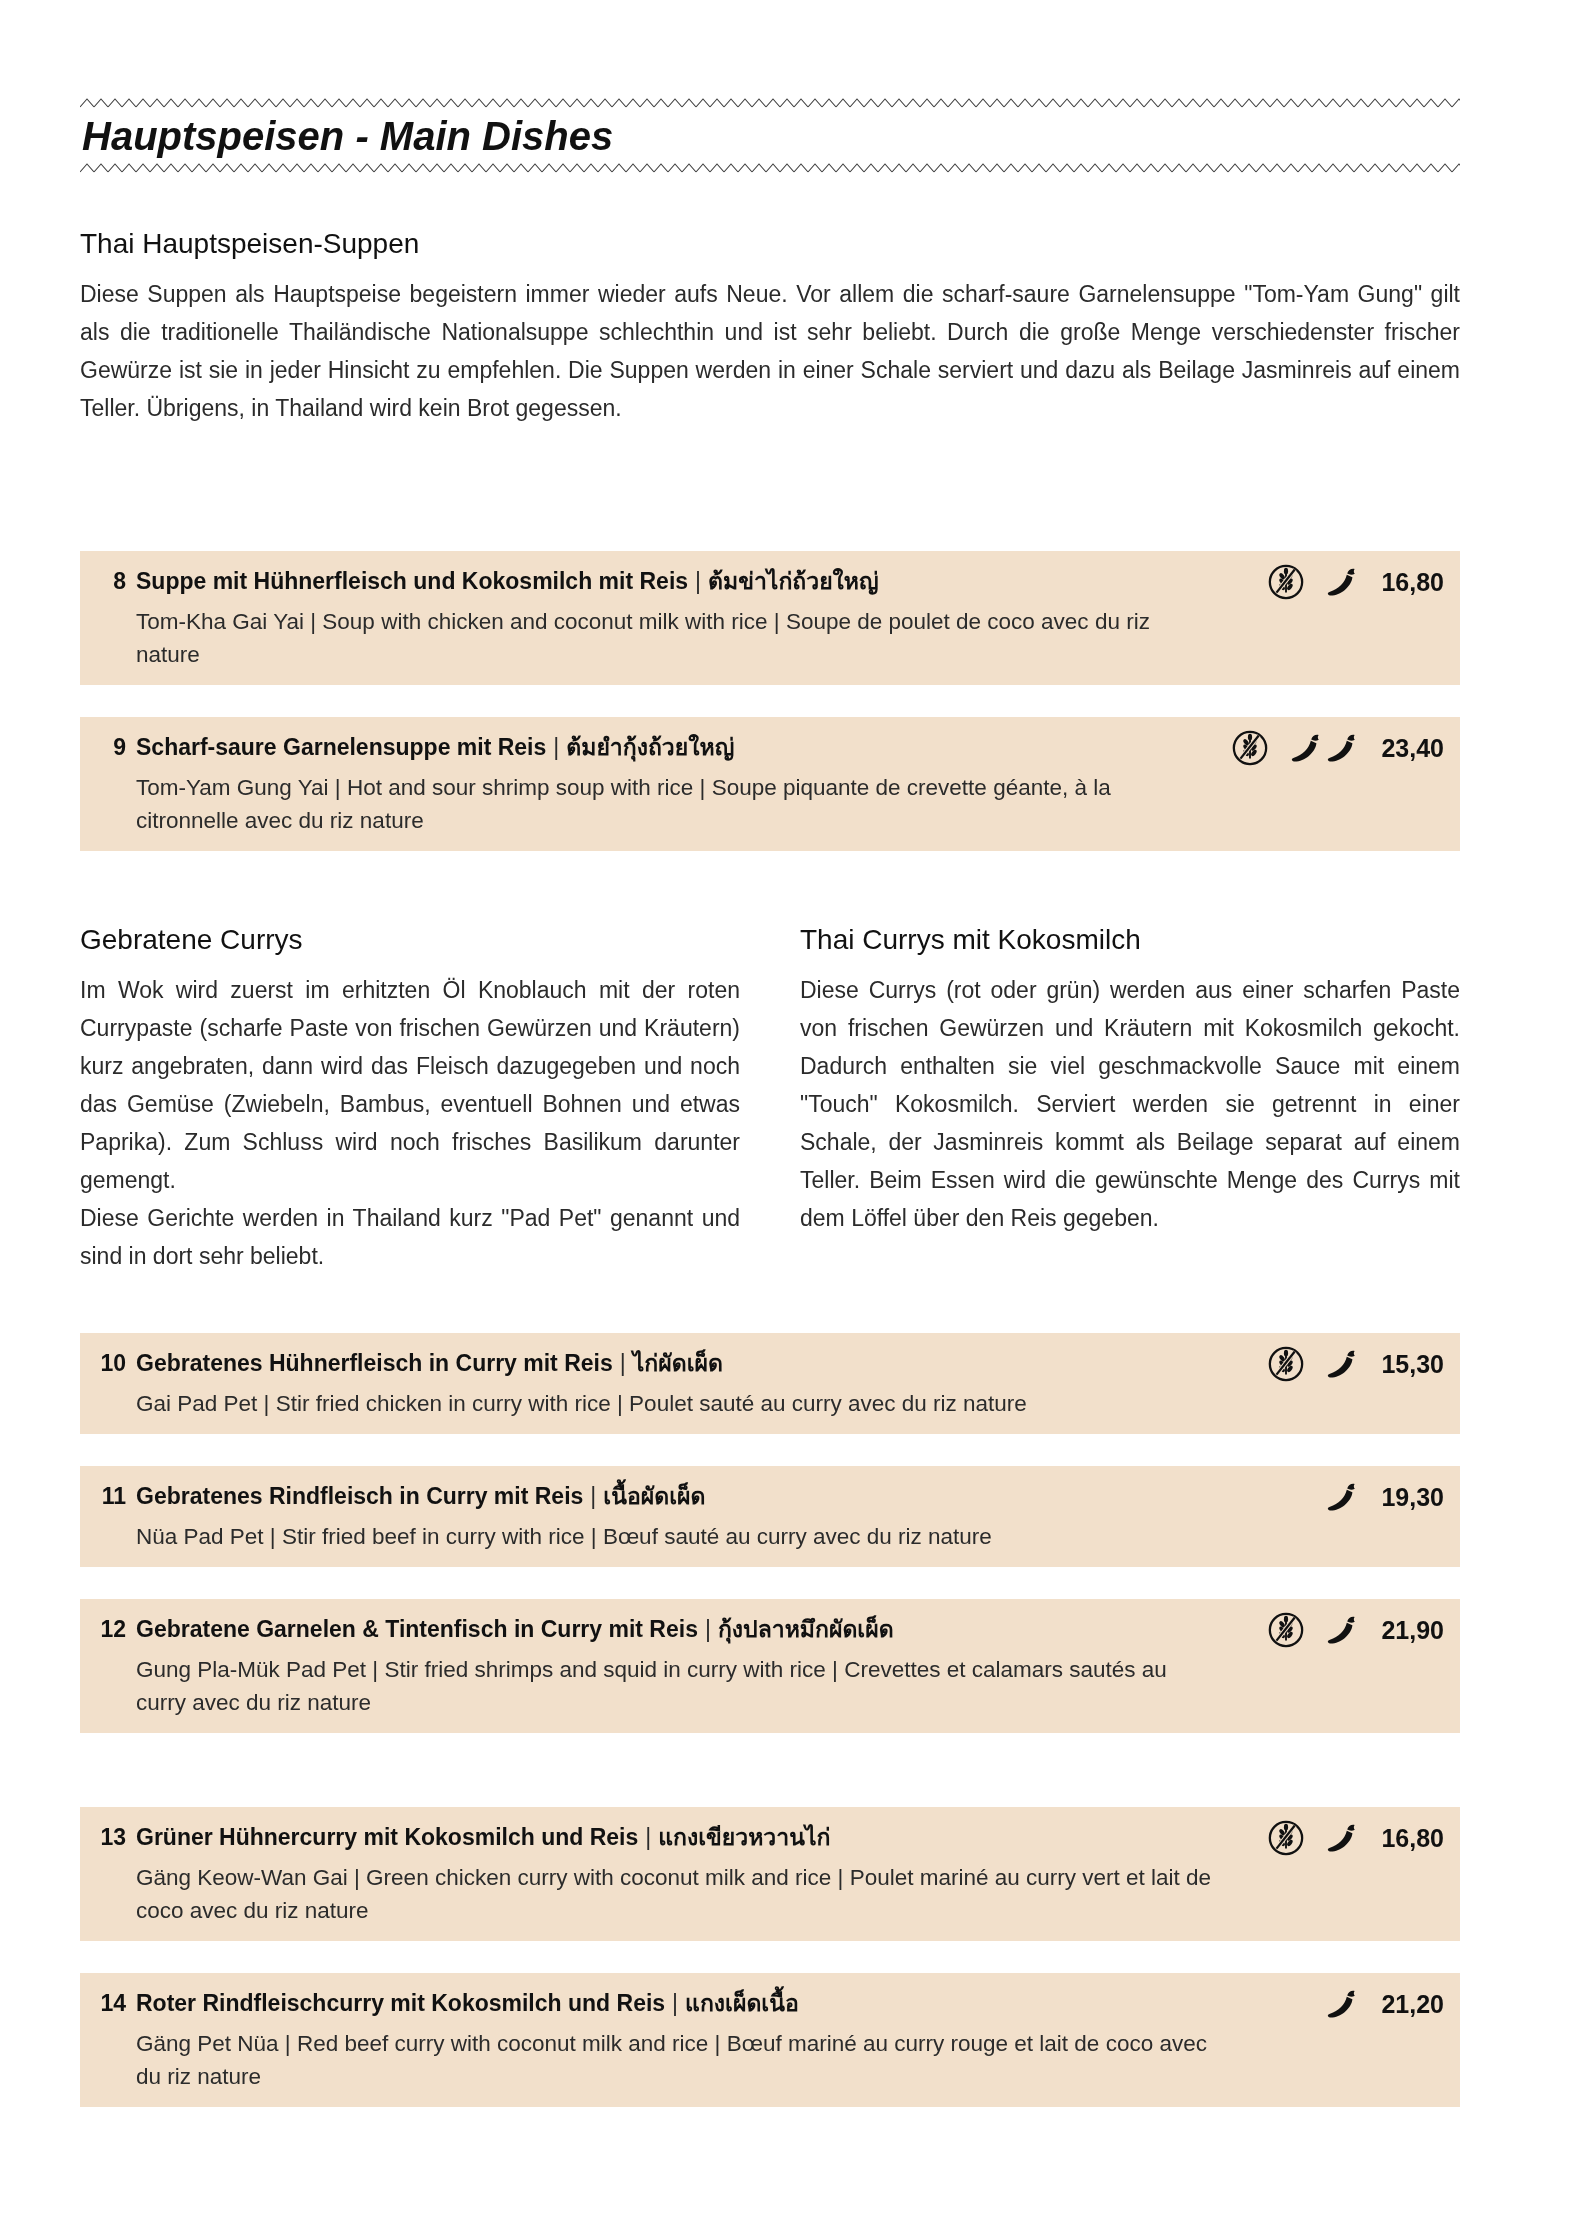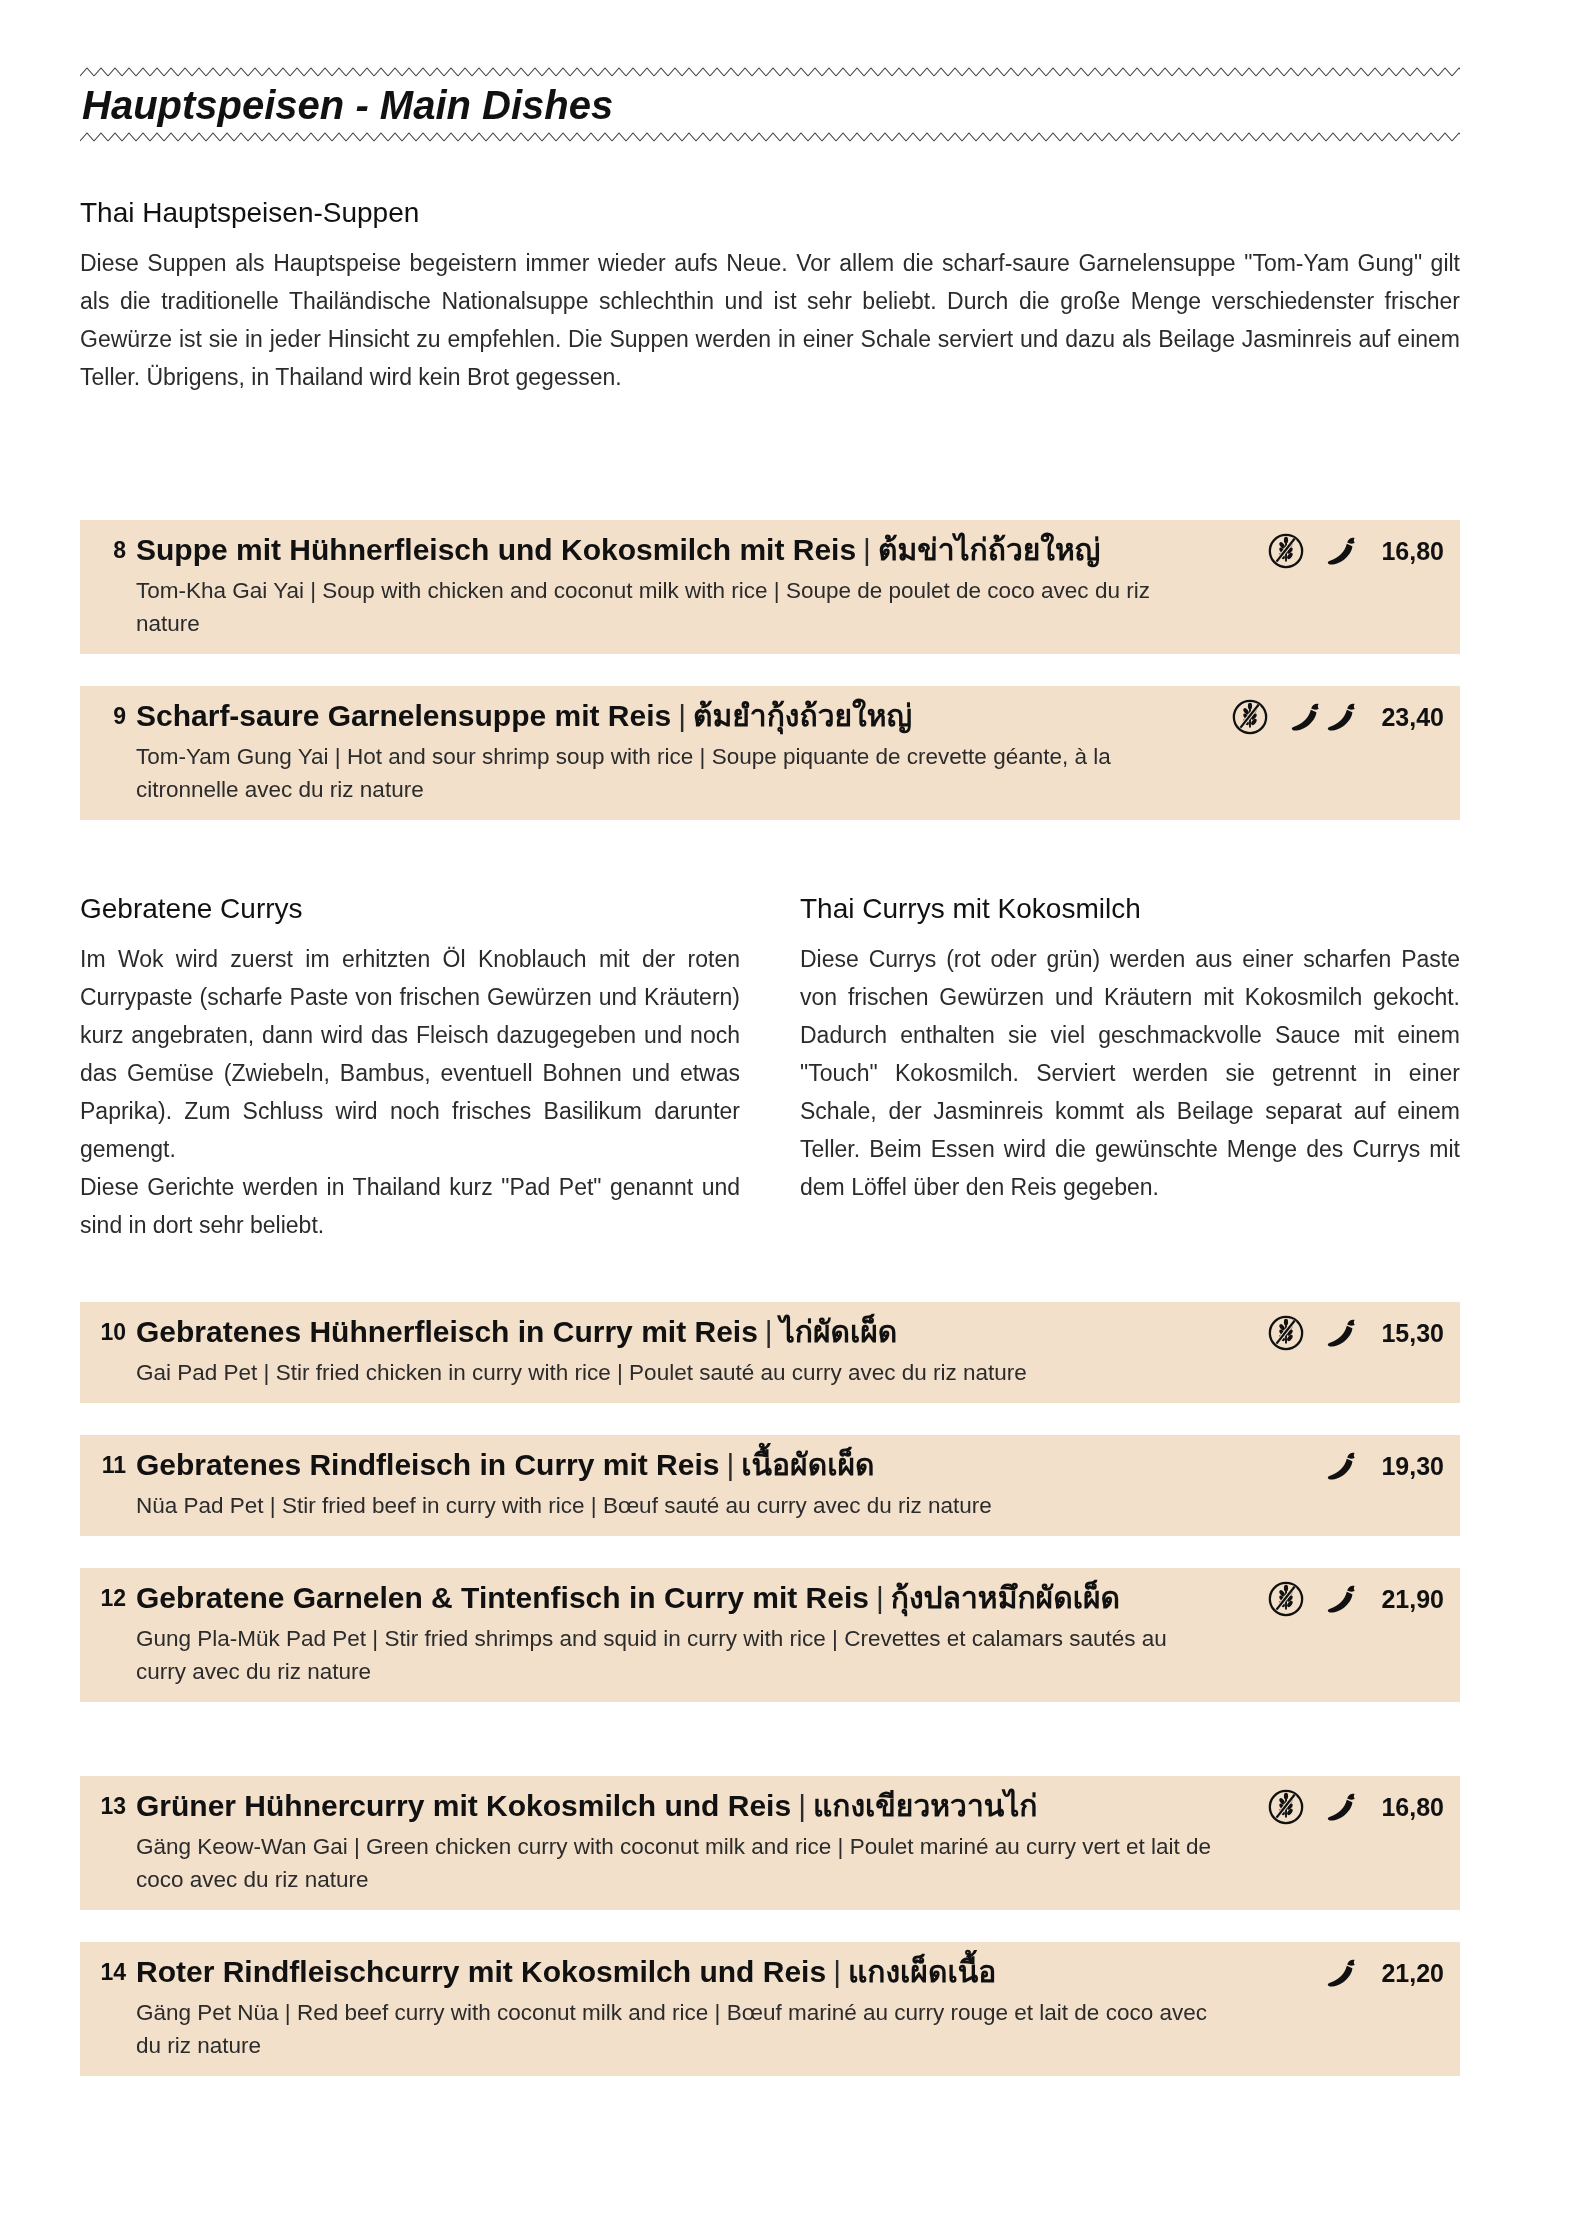--- a/index.html
+++ b/index.html
@@ -10,21 +10,21 @@
   *{box-sizing:border-box;}
   html,body{margin:0;padding:0;background:#ffffff;}
   body{
     font-family:"Liberation Sans", sans-serif;
     color:var(--text);
     width:1571px;
   }
   .page{
     width:1571px;
     height:2222px;
-    padding:67px 111px 0 80px;
+    padding:98px 111px 0 80px;
     position:relative;
     overflow:hidden;
   }
   .zigzag{display:block;width:100%;height:10px;}
   .page-title{
     font-size:40px;
     line-height:48px;
     font-weight:bold;
     font-style:italic;
     color:var(--heading);
@@ -70,21 +70,21 @@
     font-size:23px;
     line-height:36px;
     width:26px;
     text-align:right;
     margin-right:10px;
     flex-shrink:0;
     color:var(--heading);
   }
   .item-title{
     font-weight:bold;
-    font-size:30px;
+    font-size:23px;
     line-height:36px;
     color:var(--heading);
     min-width:0;
   }
   .item-title .sep{
     font-weight:normal;
     padding:0 7px;
     color:var(--text);
   }
   .item-meta{

